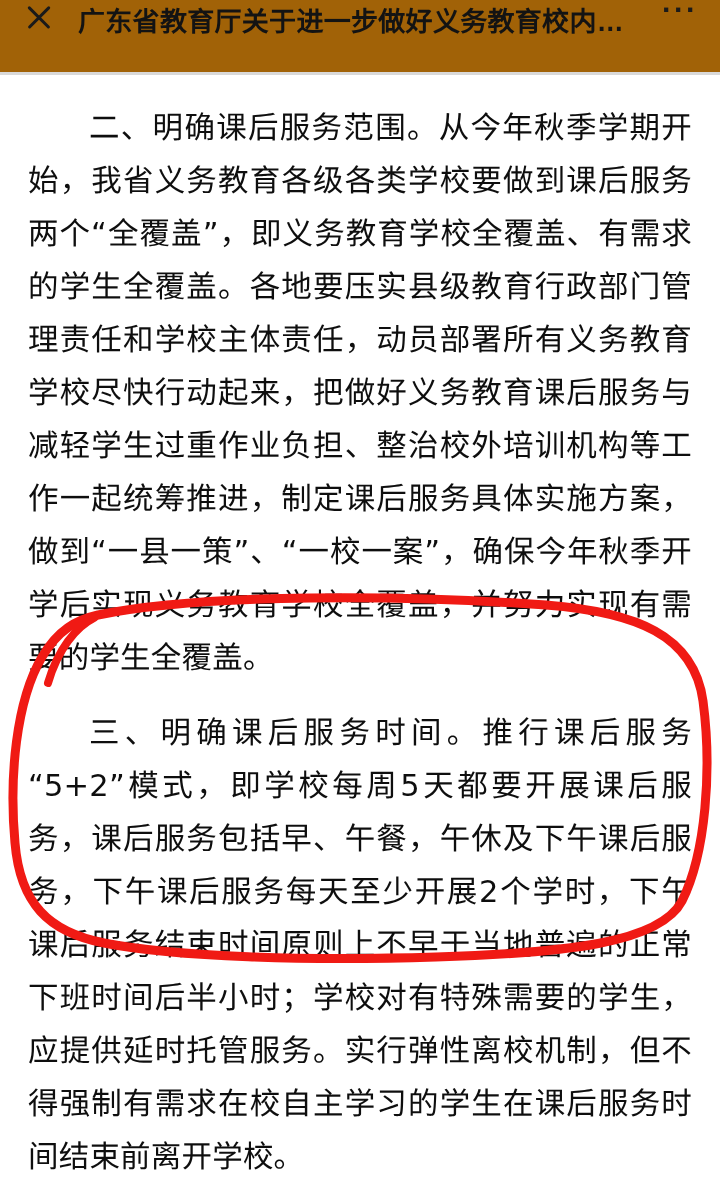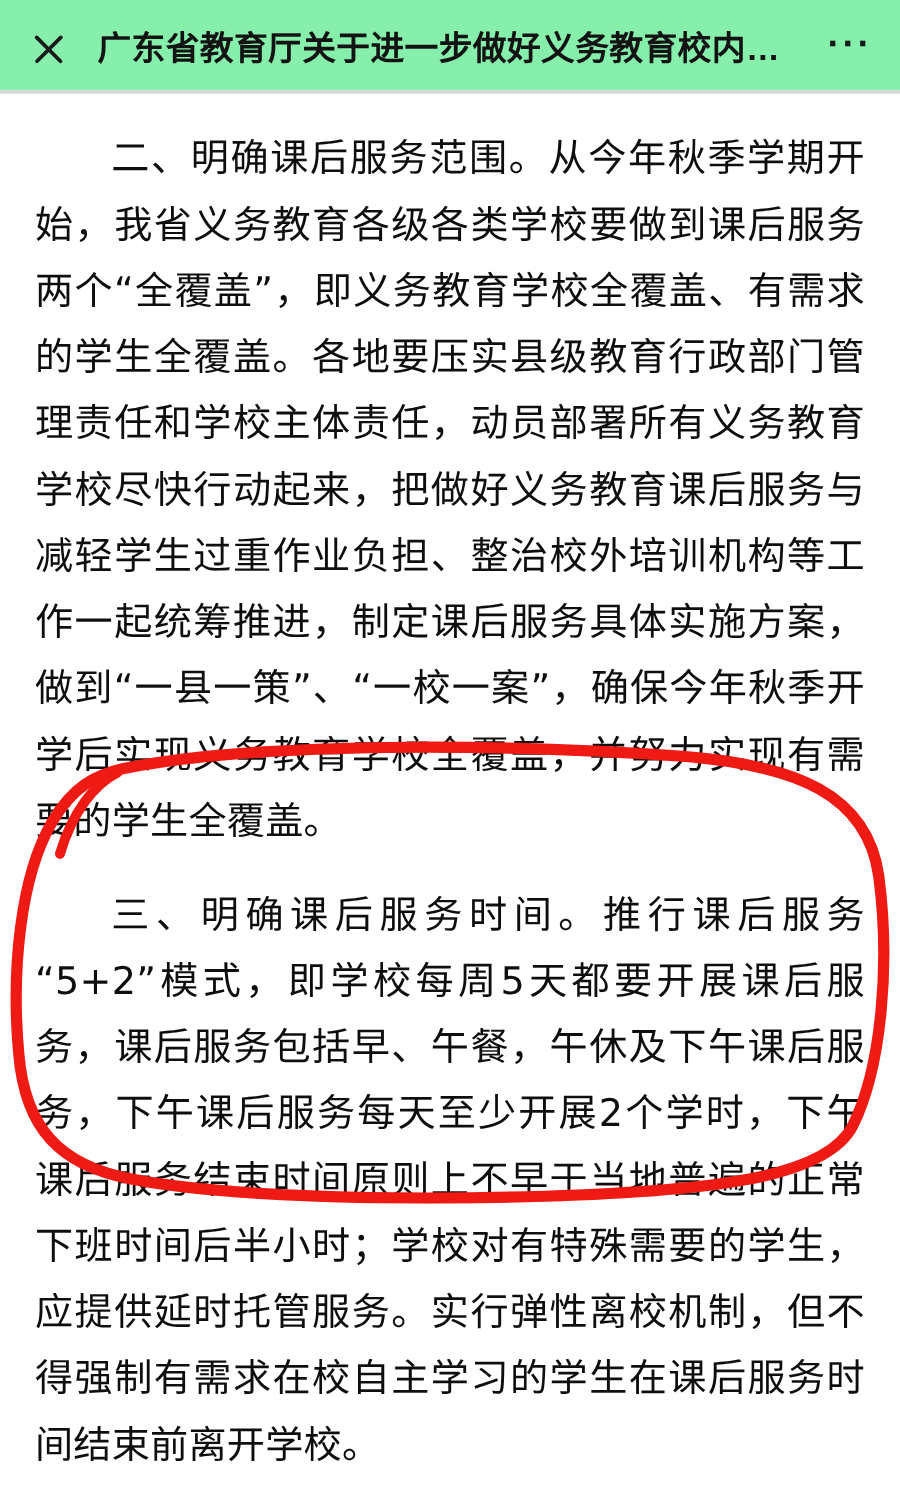--- a/index.html
+++ b/index.html
@@ -11,23 +11,23 @@
     width: 720px;
     height: 1200px;
     position: relative;
     overflow: hidden;
     font-family: "Liberation Sans", "DejaVu Sans", sans-serif;
   }
 
   
   .navbar {
     height: 72px;
-    background: #86efac;
+    background: #a16207;
     display: flex;
-    align-items: flex-end;
+    align-items: flex-start;
     padding: 0 18px 16px 22px;
     box-sizing: border-box;
     position: relative;
   }
   .nav-close {
     width: 34px;
     height: 34px;
     flex: 0 0 34px;
     position: relative;
     cursor: pointer;

